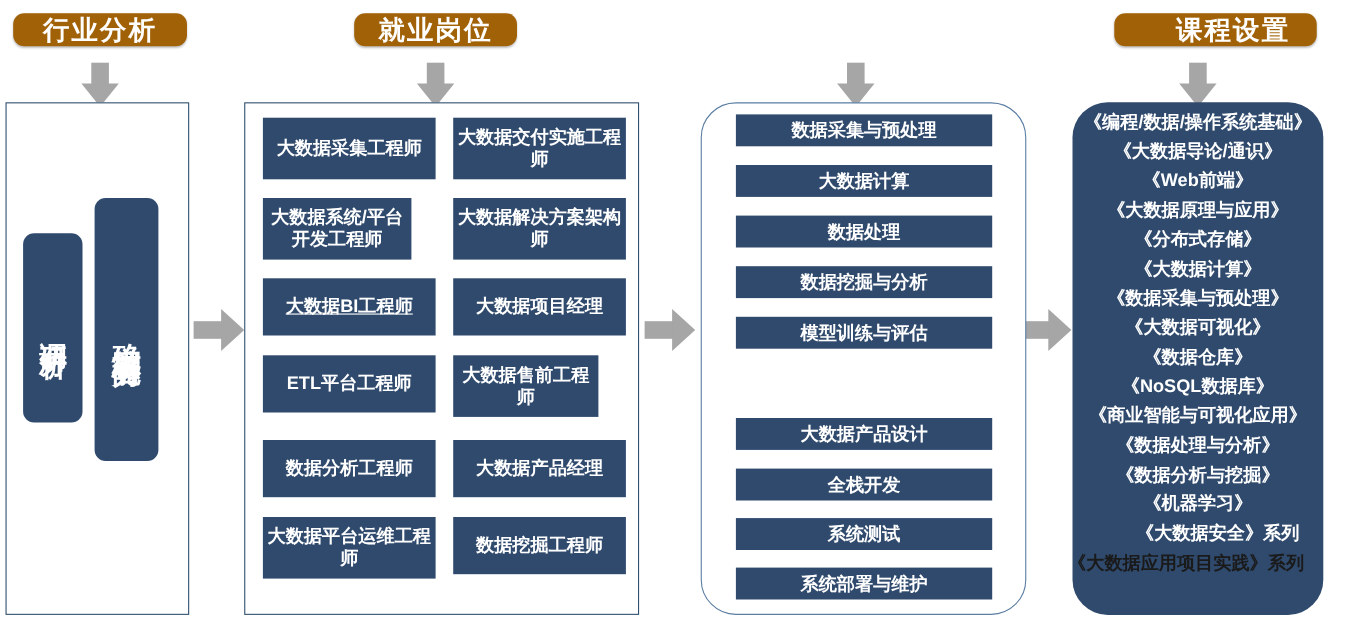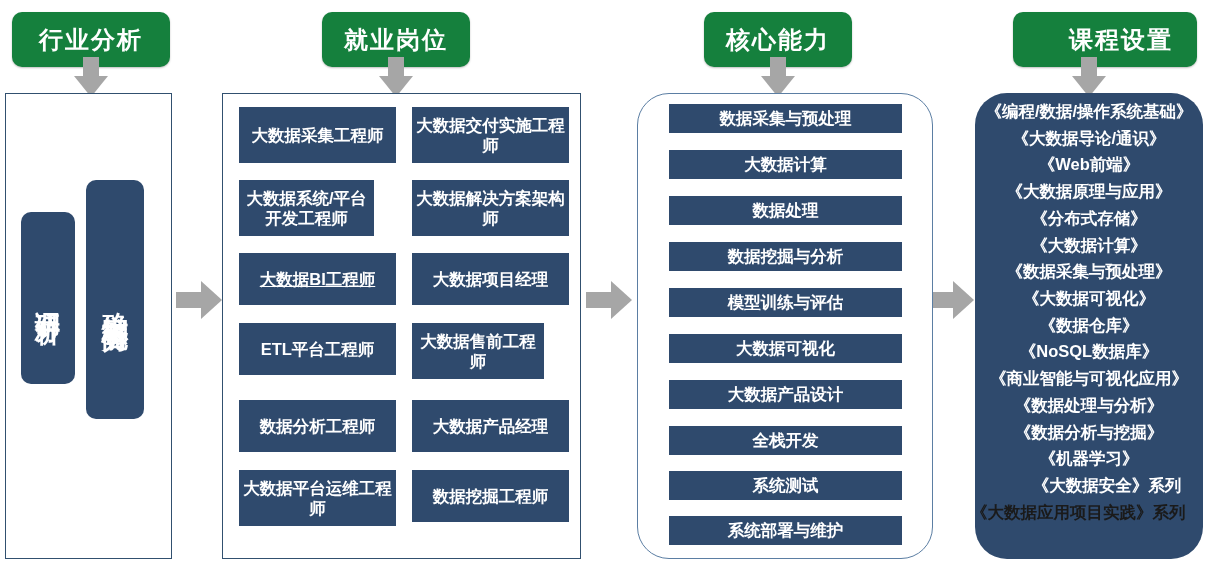--- a/index.html
+++ b/index.html
@@ -7,28 +7,28 @@
     width:1225px;height:571px;
     background:#ffffff;
     font-family:"Liberation Sans","DejaVu Sans",sans-serif;
     position:relative;overflow:hidden;
   }
   .stage{position:absolute;left:0;top:0;width:1225px;height:571px;}
 
   
   .hdr{
     position:absolute;
-    background:#15803d;
+    background:#a16207;
     border-radius:10px;
     color:#ffffff;
     font-size:24px;
     font-weight:bold;
     letter-spacing:2px;
     display:flex;align-items:center;justify-content:center;
-    height:55px;
+    height:30px;
     box-shadow:0 1px 2px rgba(0,0,0,.25);
   }
   
   .down-arrow{position:absolute;width:34px;height:40px;}
   .down-arrow .shaft{
     position:absolute;left:9px;top:0;width:16px;height:22px;background:#a6a6a6;
   }
   .down-arrow .head{
     position:absolute;left:0;top:19px;width:0;height:0;
     border-left:17px solid transparent;border-right:17px solid transparent;
@@ -121,21 +121,20 @@
 </style>
 </head>
 <body>
 
 <div class="stage">
 
   <div class="hdr" style="left:12px;top:12px;width:158px;">行业分析</div>
 
   <div class="hdr" style="left:322px;top:12px;width:148px;">就业岗位</div>
 
-  <div class="hdr" style="left:704px;top:12px;width:148px;">核心能力</div>
 
   <div class="hdr" style="left:1013px;top:12px;width:152px;padding-left:32px;">课程设置</div>
 
   <div class="down-arrow" style="left:74px;top:57px;">
     <div class="shaft"></div>
     <div class="head"></div>
   </div>
   <div class="down-arrow" style="left:379px;top:57px;">
     <div class="shaft"></div>
     <div class="head"></div>
@@ -184,21 +183,20 @@
   <div class="jchip" style="left:412px;top:400px;width:157px;height:52px;">大数据产品经理</div>
   <div class="jchip" style="left:412px;top:470px;width:157px;height:52px;">数据挖掘工程师</div>
 
   <div class="panel-round" style="left:637px;top:93px;width:296px;height:466px;"></div>
 
   <div class="achip" style="left:669px;top:104px;width:233px;height:29px;">数据采集与预处理</div>
   <div class="achip" style="left:669px;top:150px;width:233px;height:29px;">大数据计算</div>
   <div class="achip" style="left:669px;top:242px;width:233px;height:29px;">数据挖掘与分析</div>
   <div class="achip" style="left:669px;top:196px;width:233px;height:29px;">数据处理</div>
   <div class="achip" style="left:669px;top:288px;width:233px;height:29px;">模型训练与评估</div>
-  <div class="achip" style="left:669px;top:334px;width:233px;height:29px;">大数据可视化</div>
   <div class="achip" style="left:669px;top:380px;width:233px;height:29px;">大数据产品设计</div>
   <div class="achip" style="left:669px;top:426px;width:233px;height:29px;">全栈开发</div>
   <div class="achip" style="left:669px;top:471px;width:233px;height:29px;">系统测试</div>
   <div class="achip" style="left:669px;top:516px;width:233px;height:29px;">系统部署与维护</div>
 
   <div class="panel-fill" style="left:975px;top:93px;width:228px;height:466px;"></div>
 
   <div class="course-list" style="left:955px;top:98px;width:268px;">
     <span class="course-line">《编程/数据/操作系统基础》</span>
     <span class="course-line">《大数据导论/通识》</span>

